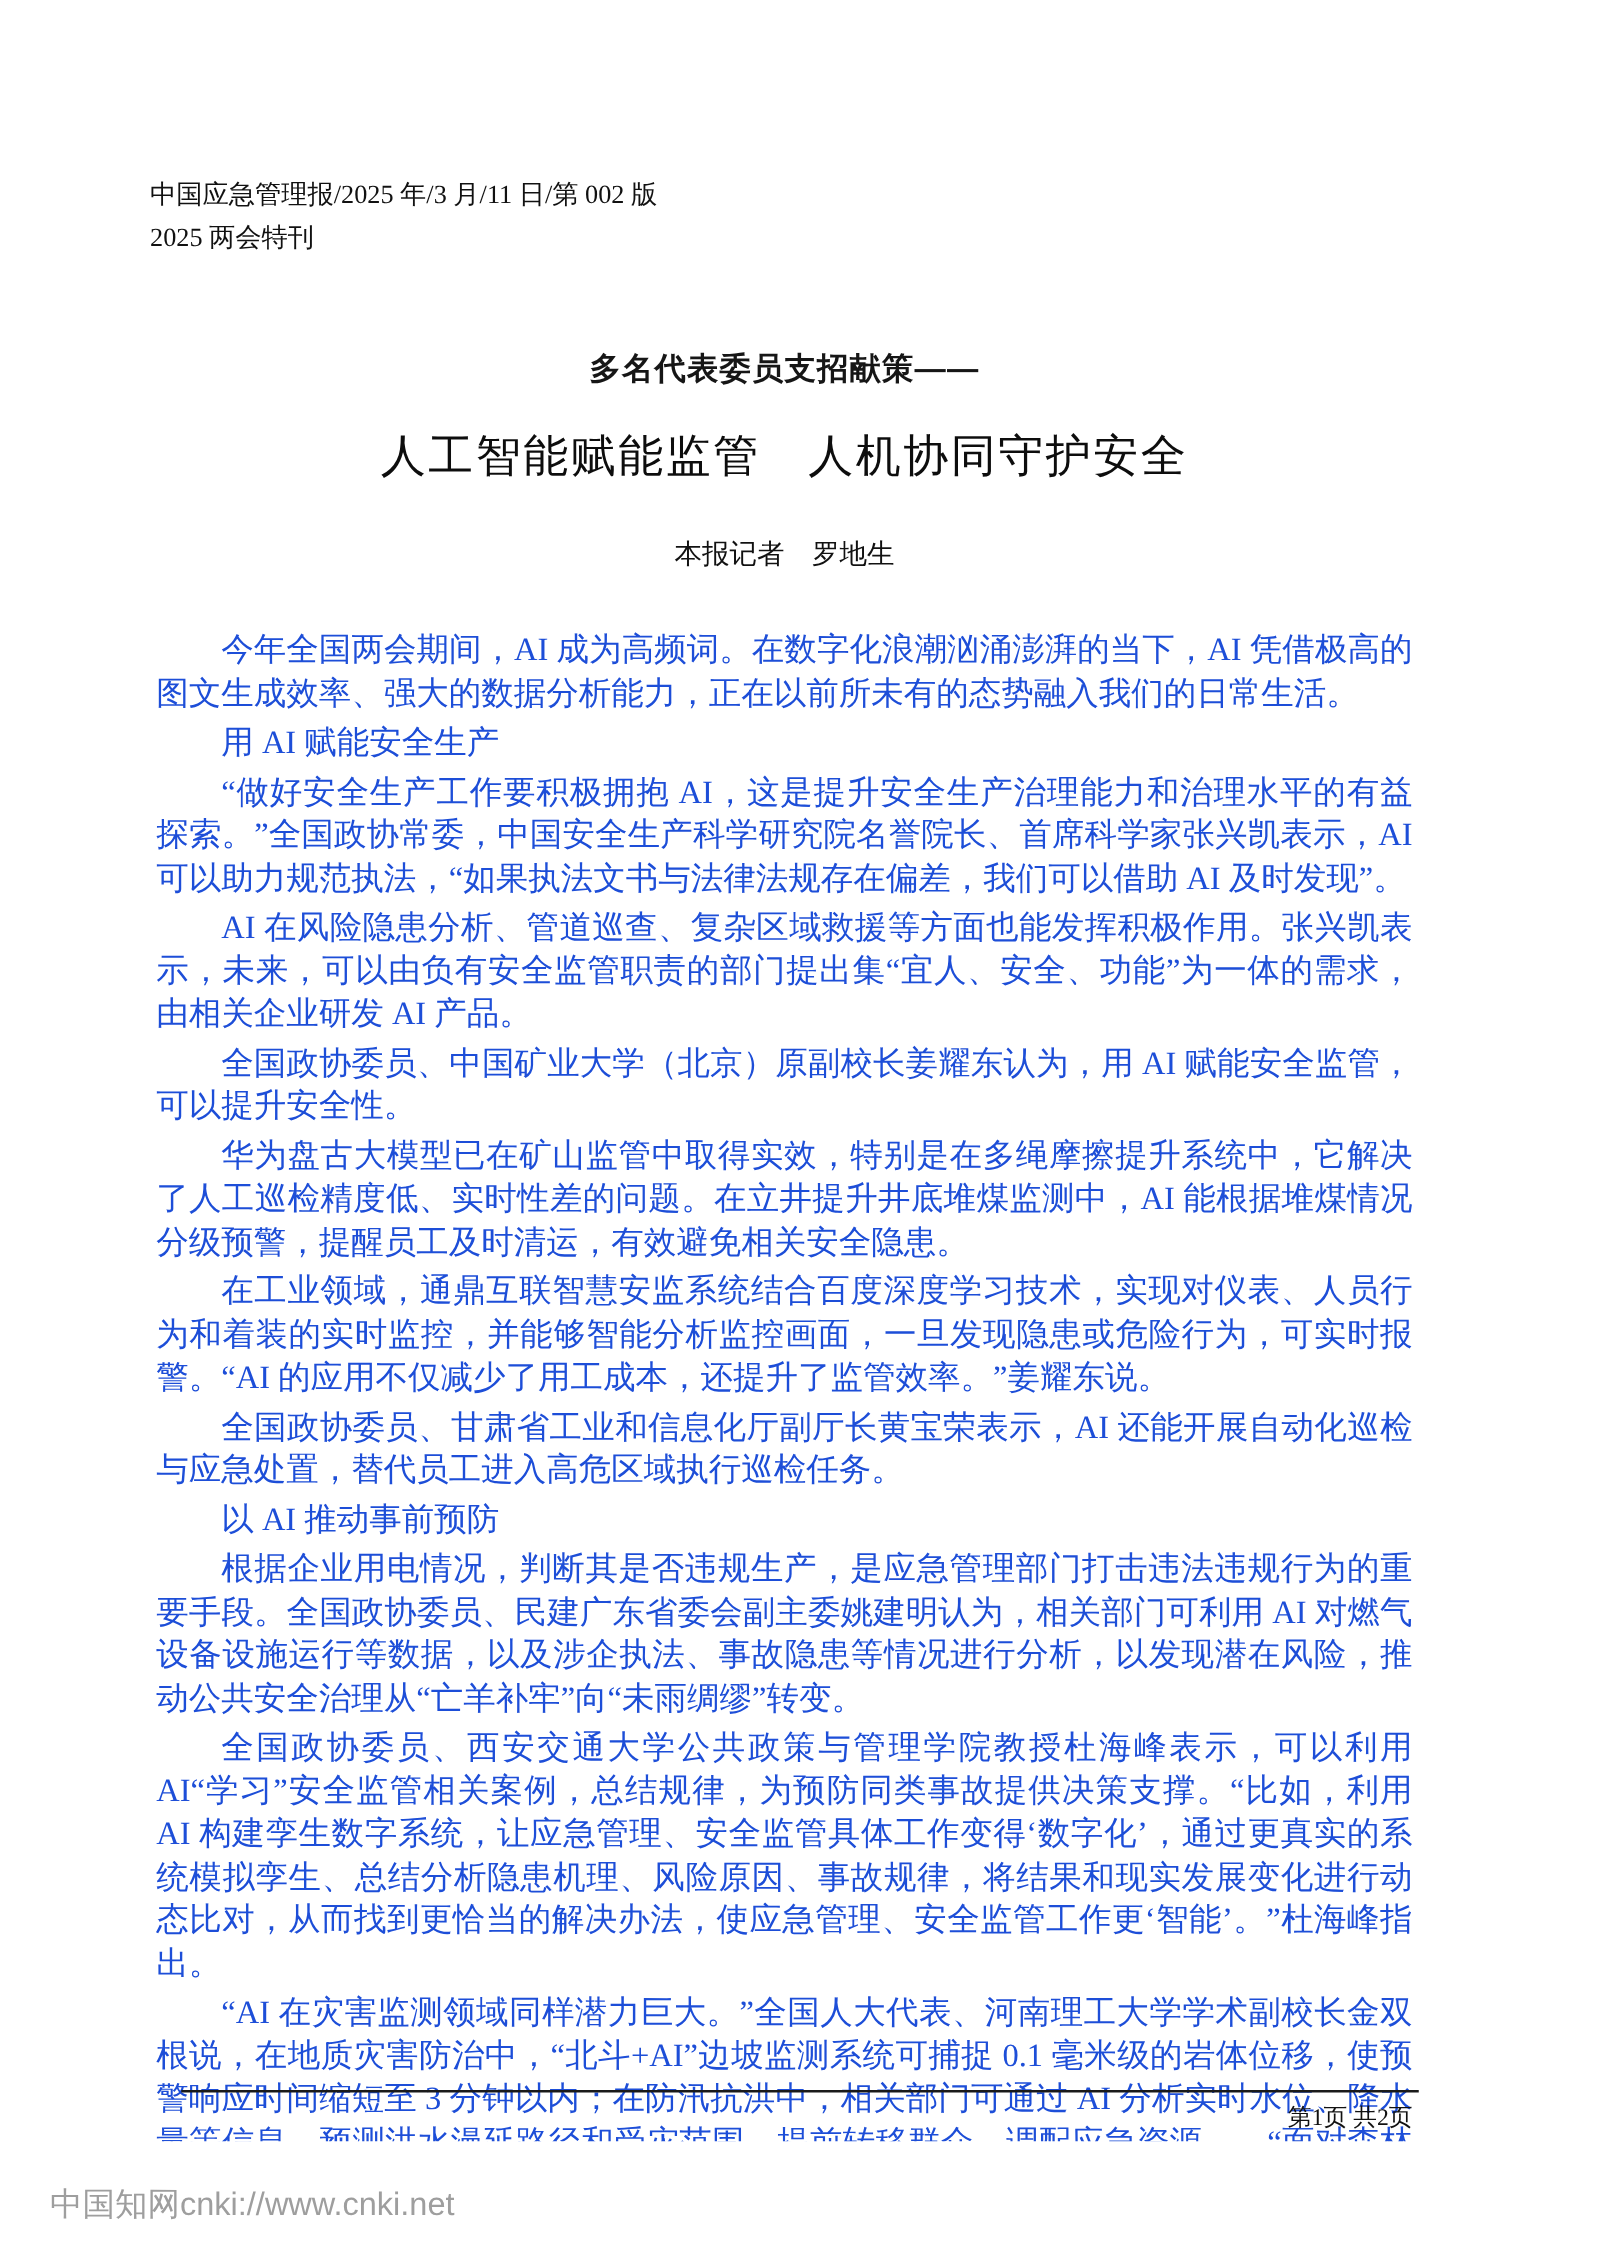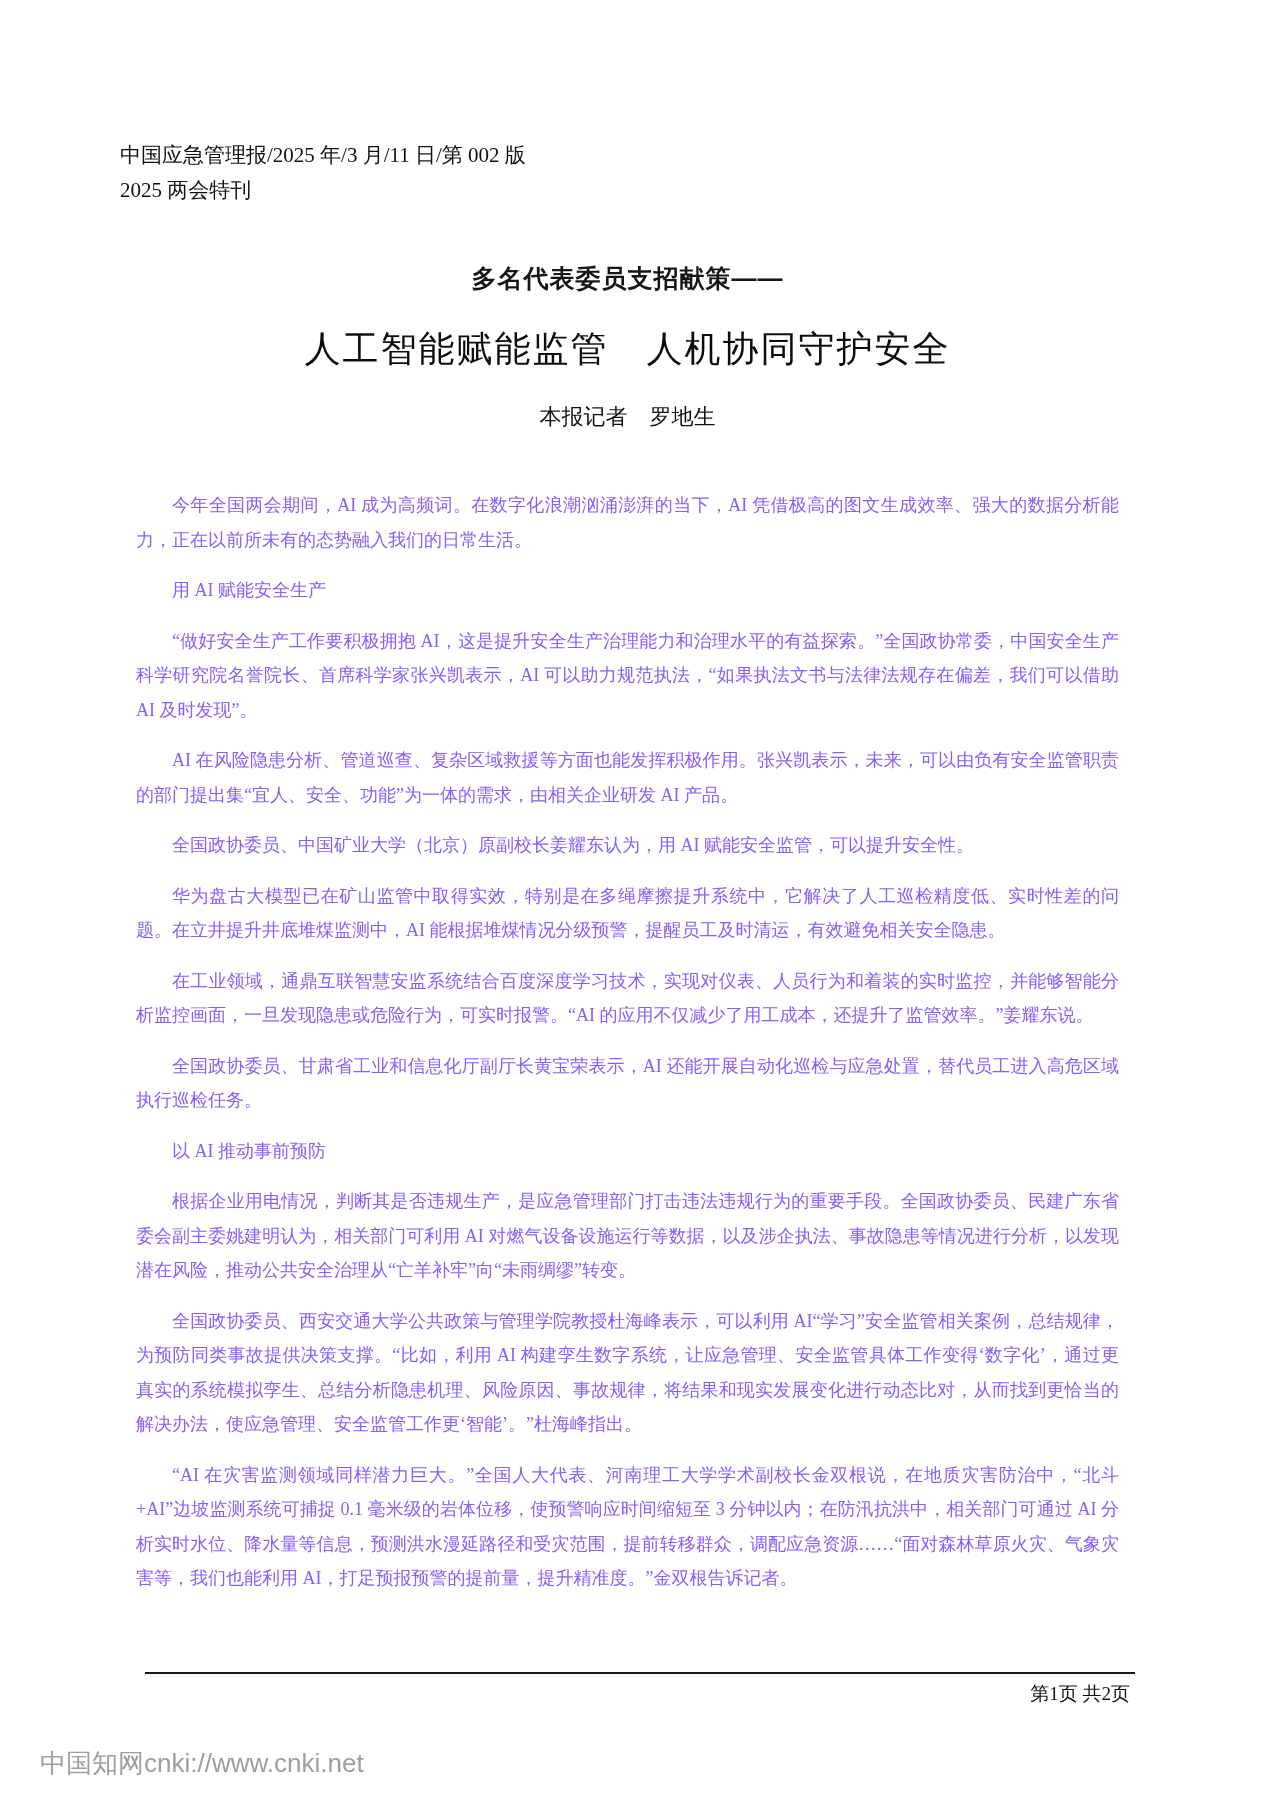--- a/index.html
+++ b/index.html
@@ -17,55 +17,55 @@
     font-family: "Liberation Serif", "DejaVu Serif", serif;
     color: #111111;
     overflow: hidden;
   }
   .doc-header {
     font-size: 21px;
     line-height: 35px;
     text-align: left;
   }
   .kicker {
-    margin-top: 54px;
+    margin-top: 70px;
     text-align: center;
     font-family: "Liberation Sans", "DejaVu Sans", sans-serif;
     font-weight: 700;
     font-size: 25px;
     letter-spacing: 1px;
     color: #161616;
   }
   .title {
     margin: 30px 0 0 0;
     text-align: center;
     font-family: "Liberation Sans", "DejaVu Sans", sans-serif;
     font-weight: 400;
     font-size: 36px;
     letter-spacing: 2px;
     color: #0d0d0d;
   }
   .byline {
-    margin-top: 28px;
+    margin-top: 38px;
     text-align: center;
     font-size: 22px;
     color: #111111;
   }
   .article-body {
     margin-top: 40px;
     height: 1215px;
     overflow: hidden;
   }
   .article-body p {
-    margin: 16px;
-    font-size: 18px;
+    margin: 5px;
+    font-size: 26px;
     line-height: 34.5px;
     text-indent: 2em;
     text-align: justify;
-    color: #8b5cf6;
+    color: #1d4ed8;
   }
   .footer-rule {
     position: absolute;
     left: 145px;
     right: 145px;
     top: 1672px;
     border-top: 2px solid #1a1a1a;
   }
   .page-indicator {
     position: absolute;

